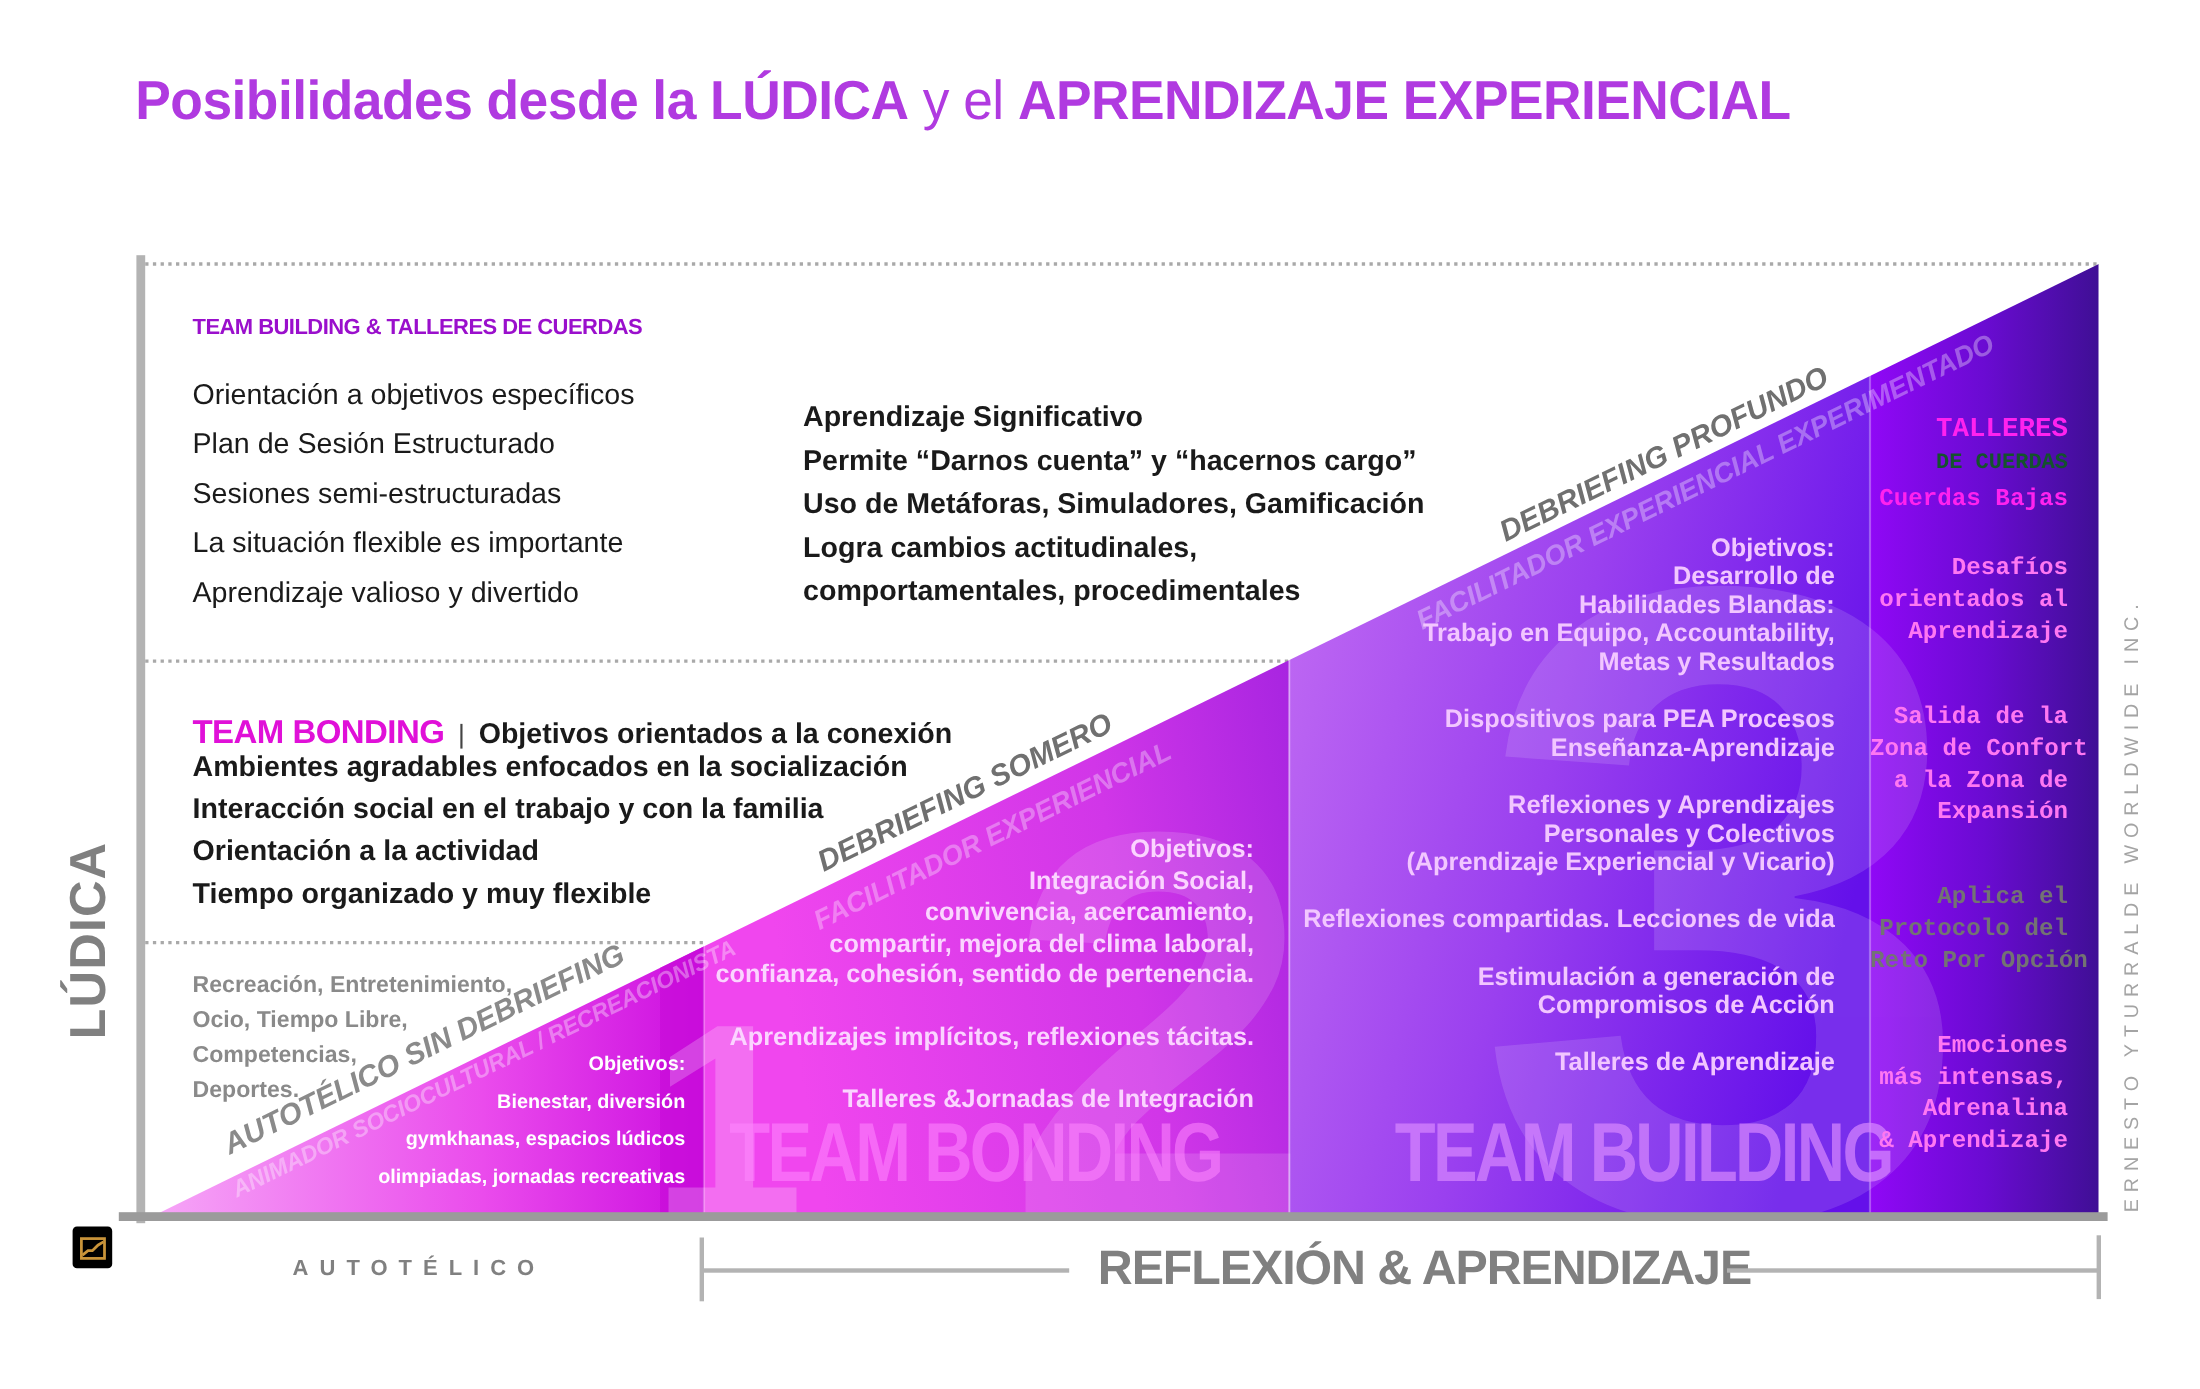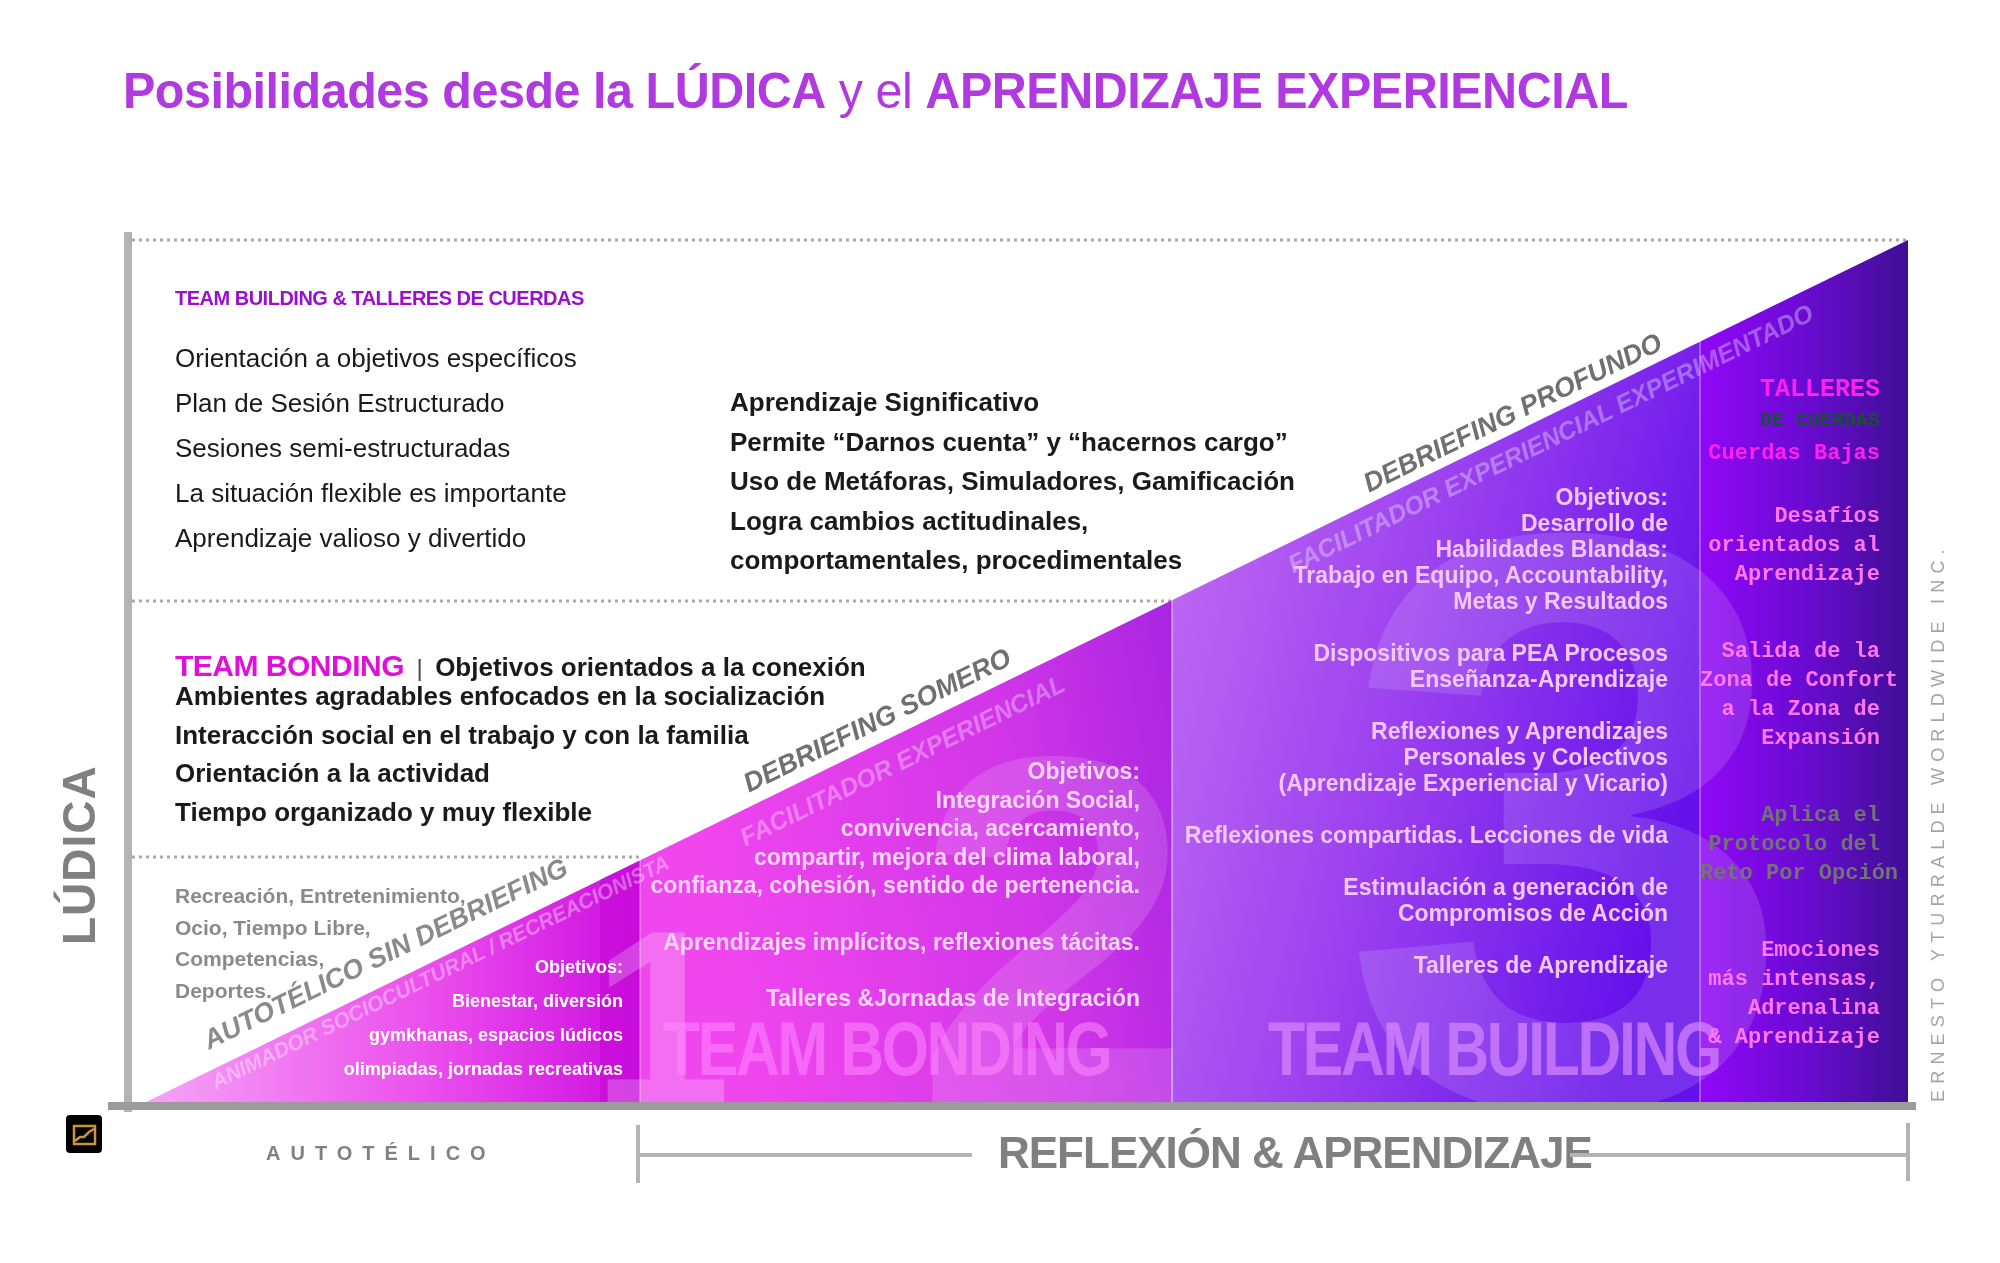--- a/index.html
+++ b/index.html
@@ -103,21 +103,21 @@
 <div class="abs" style="left:175px;top:287px;font-size:20px;font-weight:bold;color:#9a0fcc;white-space:nowrap;letter-spacing:-0.5px;">TEAM BUILDING &amp; TALLERES DE CUERDAS</div>
 
 <ul class="abs list" style="left:175px;top:336px;font-size:26px;font-weight:normal;color:#1a1a1a;line-height:45px;">
   <li>Orientación a objetivos específicos</li>
   <li>Plan de Sesión Estructurado</li>
   <li>Sesiones semi-estructuradas</li>
   <li>La situación flexible es importante</li>
   <li>Aprendizaje valioso y divertido</li>
 </ul>
 
-<ul class="abs list" style="left:730px;top:359px;font-size:26px;font-weight:bold;color:#1a1a1a;line-height:39.5px;margin-top:24px;">
+<ul class="abs list" style="left:730px;top:359px;font-size:26px;font-weight:bold;color:#1a1a1a;line-height:39.5px;">
   <li>Aprendizaje Significativo</li>
   <li>Permite “Darnos cuenta” y “hacernos cargo”</li>
   <li>Uso de Metáforas, Simuladores, Gamificación</li>
   <li>Logra cambios actitudinales,</li>
   <li>comportamentales, procedimentales</li>
 </ul>
 
 <div class="abs" style="left:175px;top:636px;white-space:nowrap;margin-top:13px;">
   <span style="font-size:30px;font-weight:bold;color:#e010d8;letter-spacing:-0.5px;">TEAM BONDING</span>
   <span style="font-size:24px;color:#444;margin:0 8px;">|</span>

